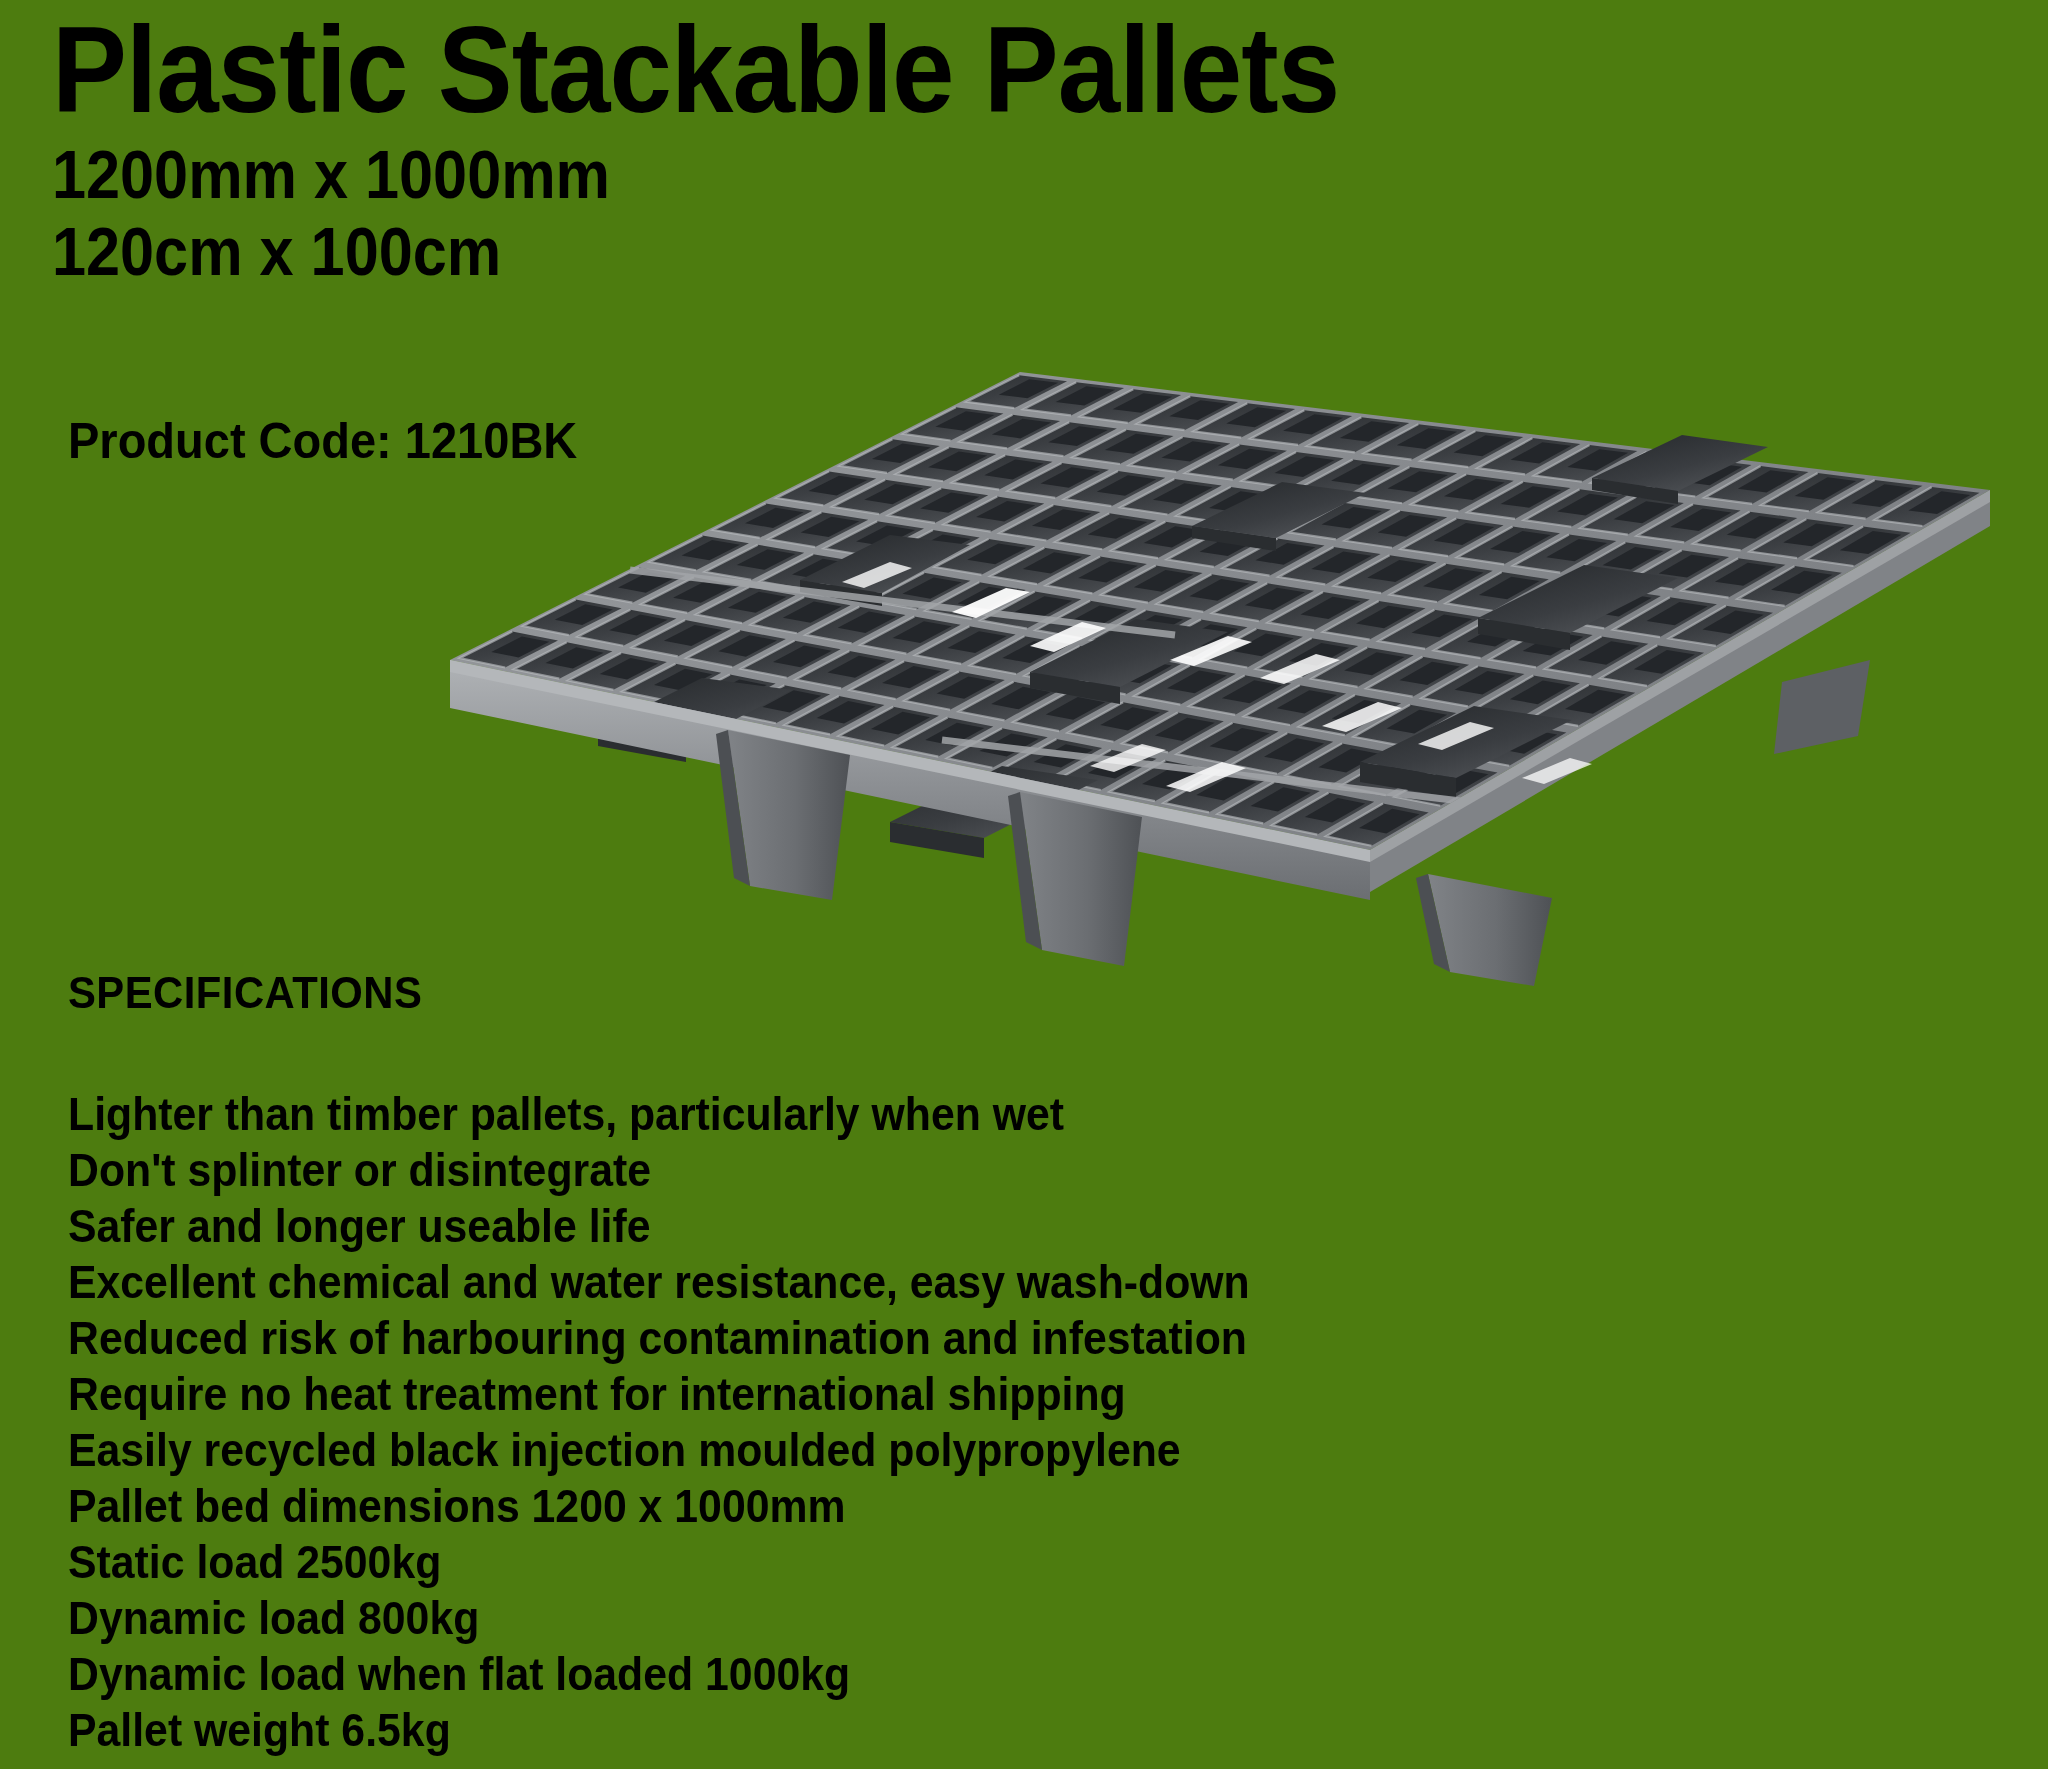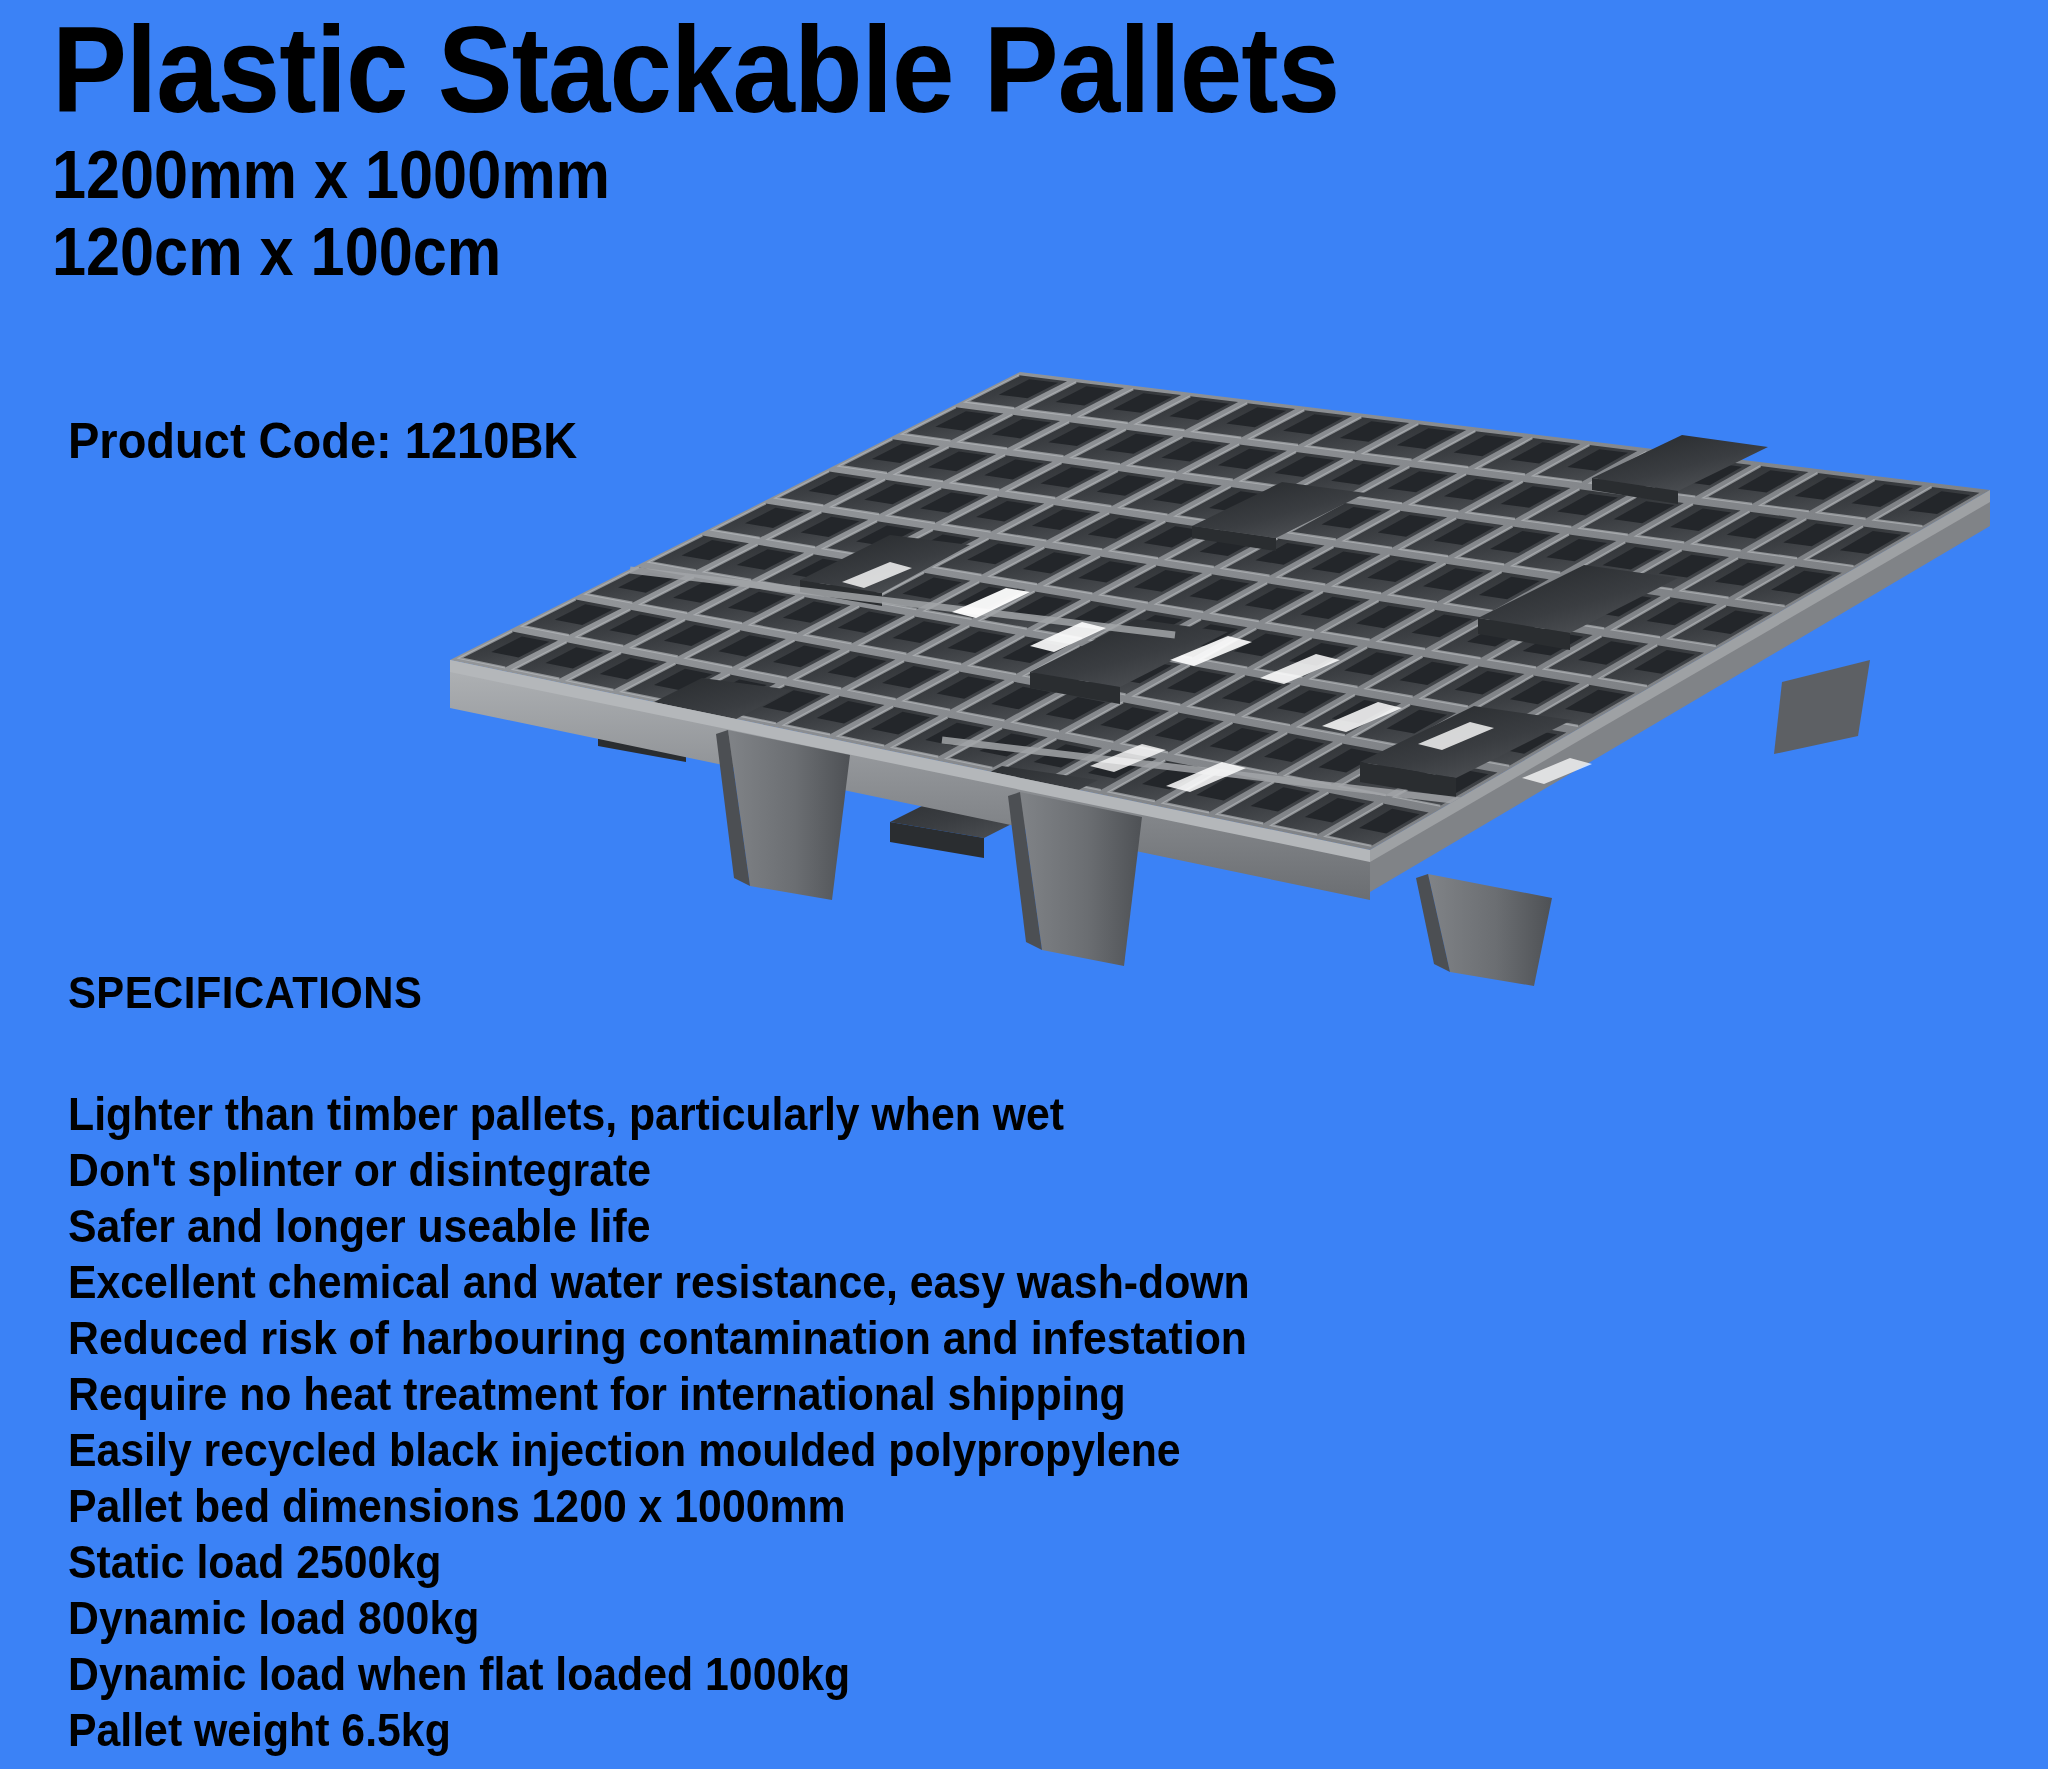--- a/index.html
+++ b/index.html
@@ -7,21 +7,21 @@
     padding: 0;
     background: #ffffff;
   }
   body {
     font-family: "Liberation Sans", sans-serif;
   }
   #page {
     position: relative;
     width: 2048px;
     height: 1769px;
-    background: #3b82f6;
+    background: #4d7c0f;
     overflow: hidden;
   }
 
   
   .title-block {
     position: absolute;
     left: 52px;
     top: 8px;
     width: 1850px;
   }

